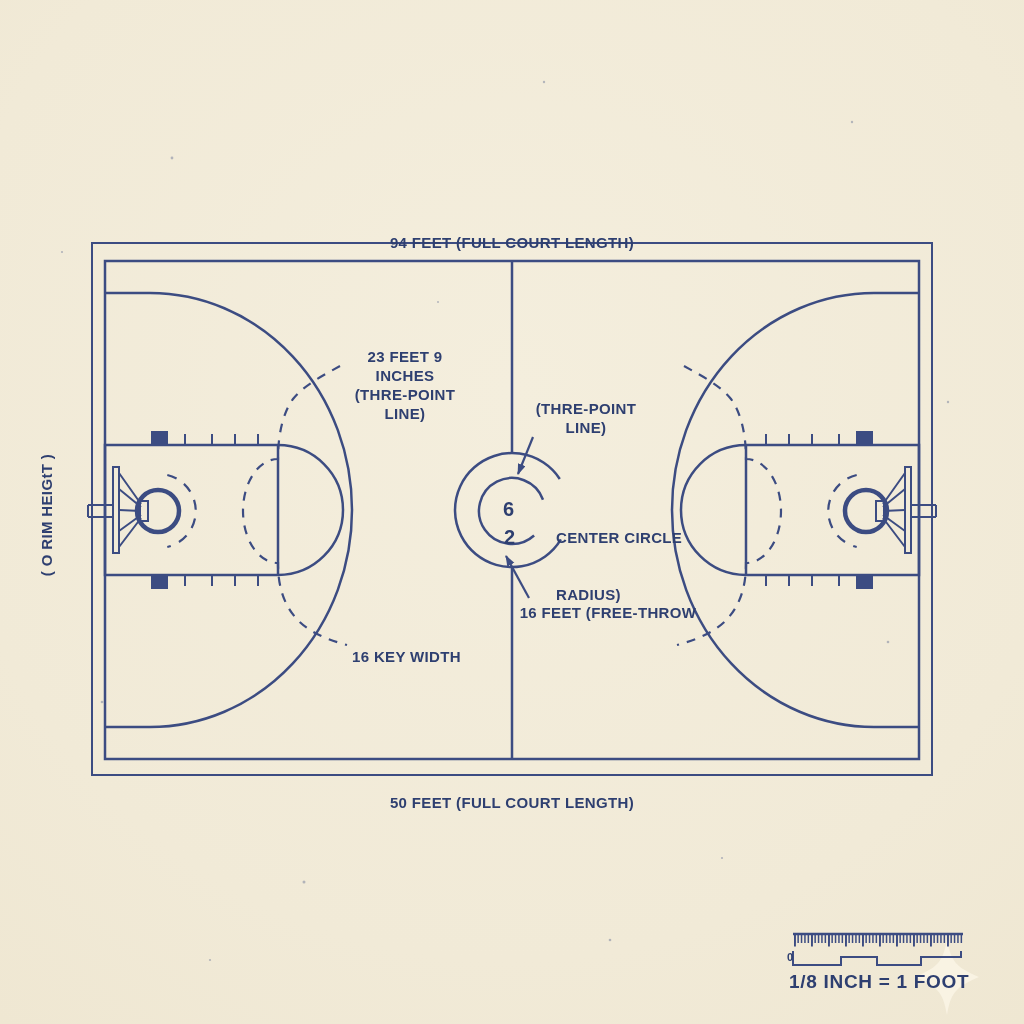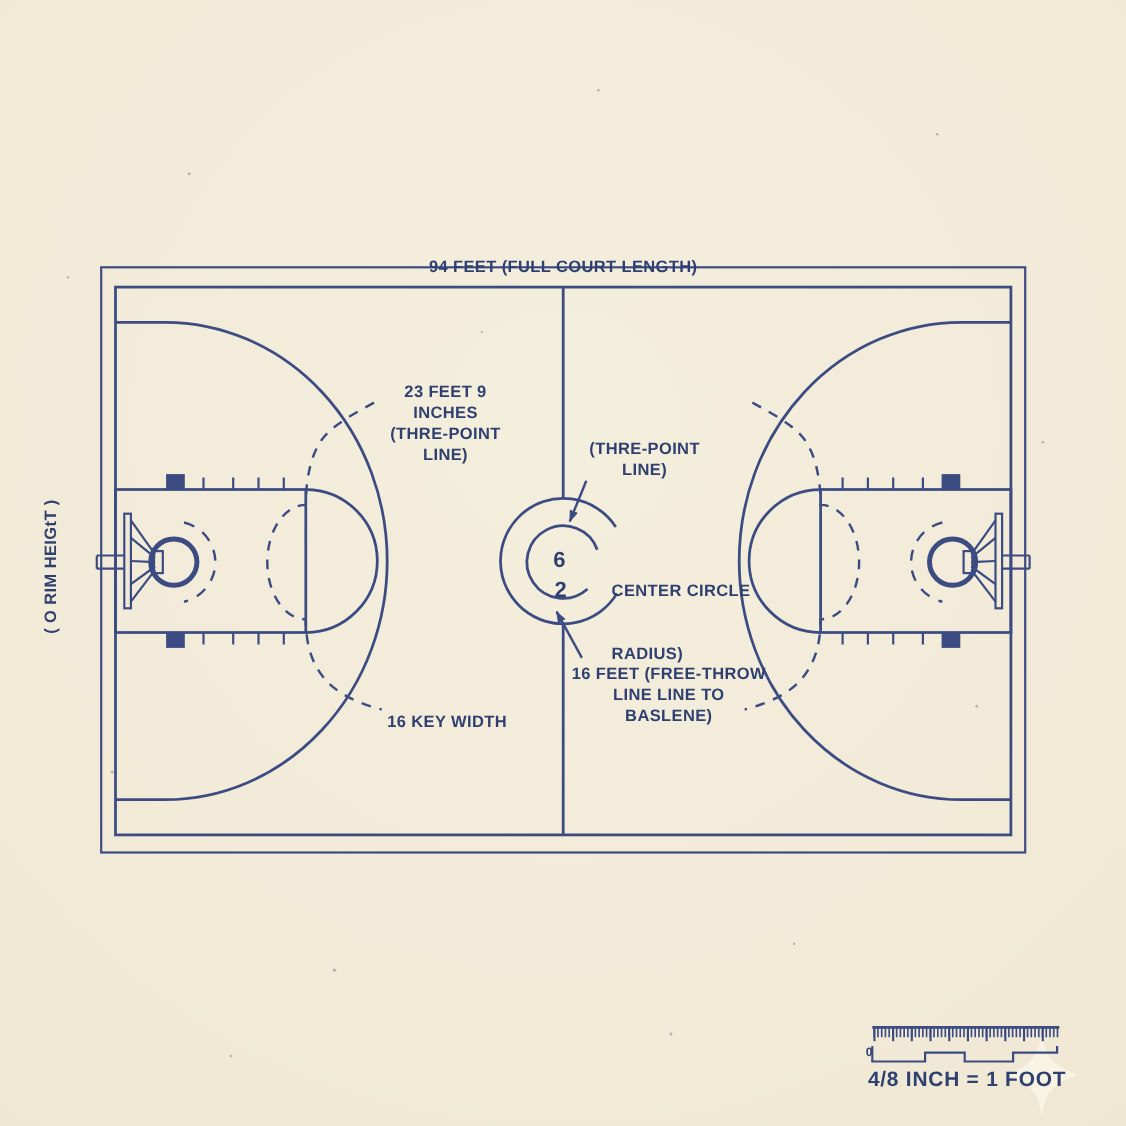--- a/index.html
+++ b/index.html
@@ -121,27 +121,27 @@
     <div>(THRE-POINT LINE)</div>
   </div>
 
   <div class="lbl" style="left:556px;top:490px;">
     <div>CENTER CIRCLE</div>
     <div>RADIUS)</div>
   </div>
 
   <div class="lbl center" style="left:518px;top:603px;width:180px;">
     <div>16 FEET (FREE-THROW</div>
-    <div>LINE LINE TO BASLENE)</div>
   </div>
 
   <div class="lbl" style="left:352px;top:631px;margin-top:16px;">16 KEY WIDTH</div>
 
+  <div class="lbl" style="left:0;top:793px;width:1024px;text-align:center;">50 FEET (FULL COURT LENGTH)</div>
 
   <div class="lbl vert" style="left:46px;top:515px;">( O RIM HEIGtT )</div>
 
   <div class="lbl num" style="left:503px;top:499px;">6</div>
   <div class="lbl num" style="left:504px;top:527px;">2</div>
 
   <div class="lbl ruler-zero" style="left:787px;top:952px;">0</div>
-  <div class="lbl ruler-legend" style="left:789px;top:972px;">4/8 INCH = 1 FOOT</div>
+  <div class="lbl ruler-legend" style="left:789px;top:972px;">1/8 INCH = 1 FOOT</div>
 
 </div>
 
 </body></html>

